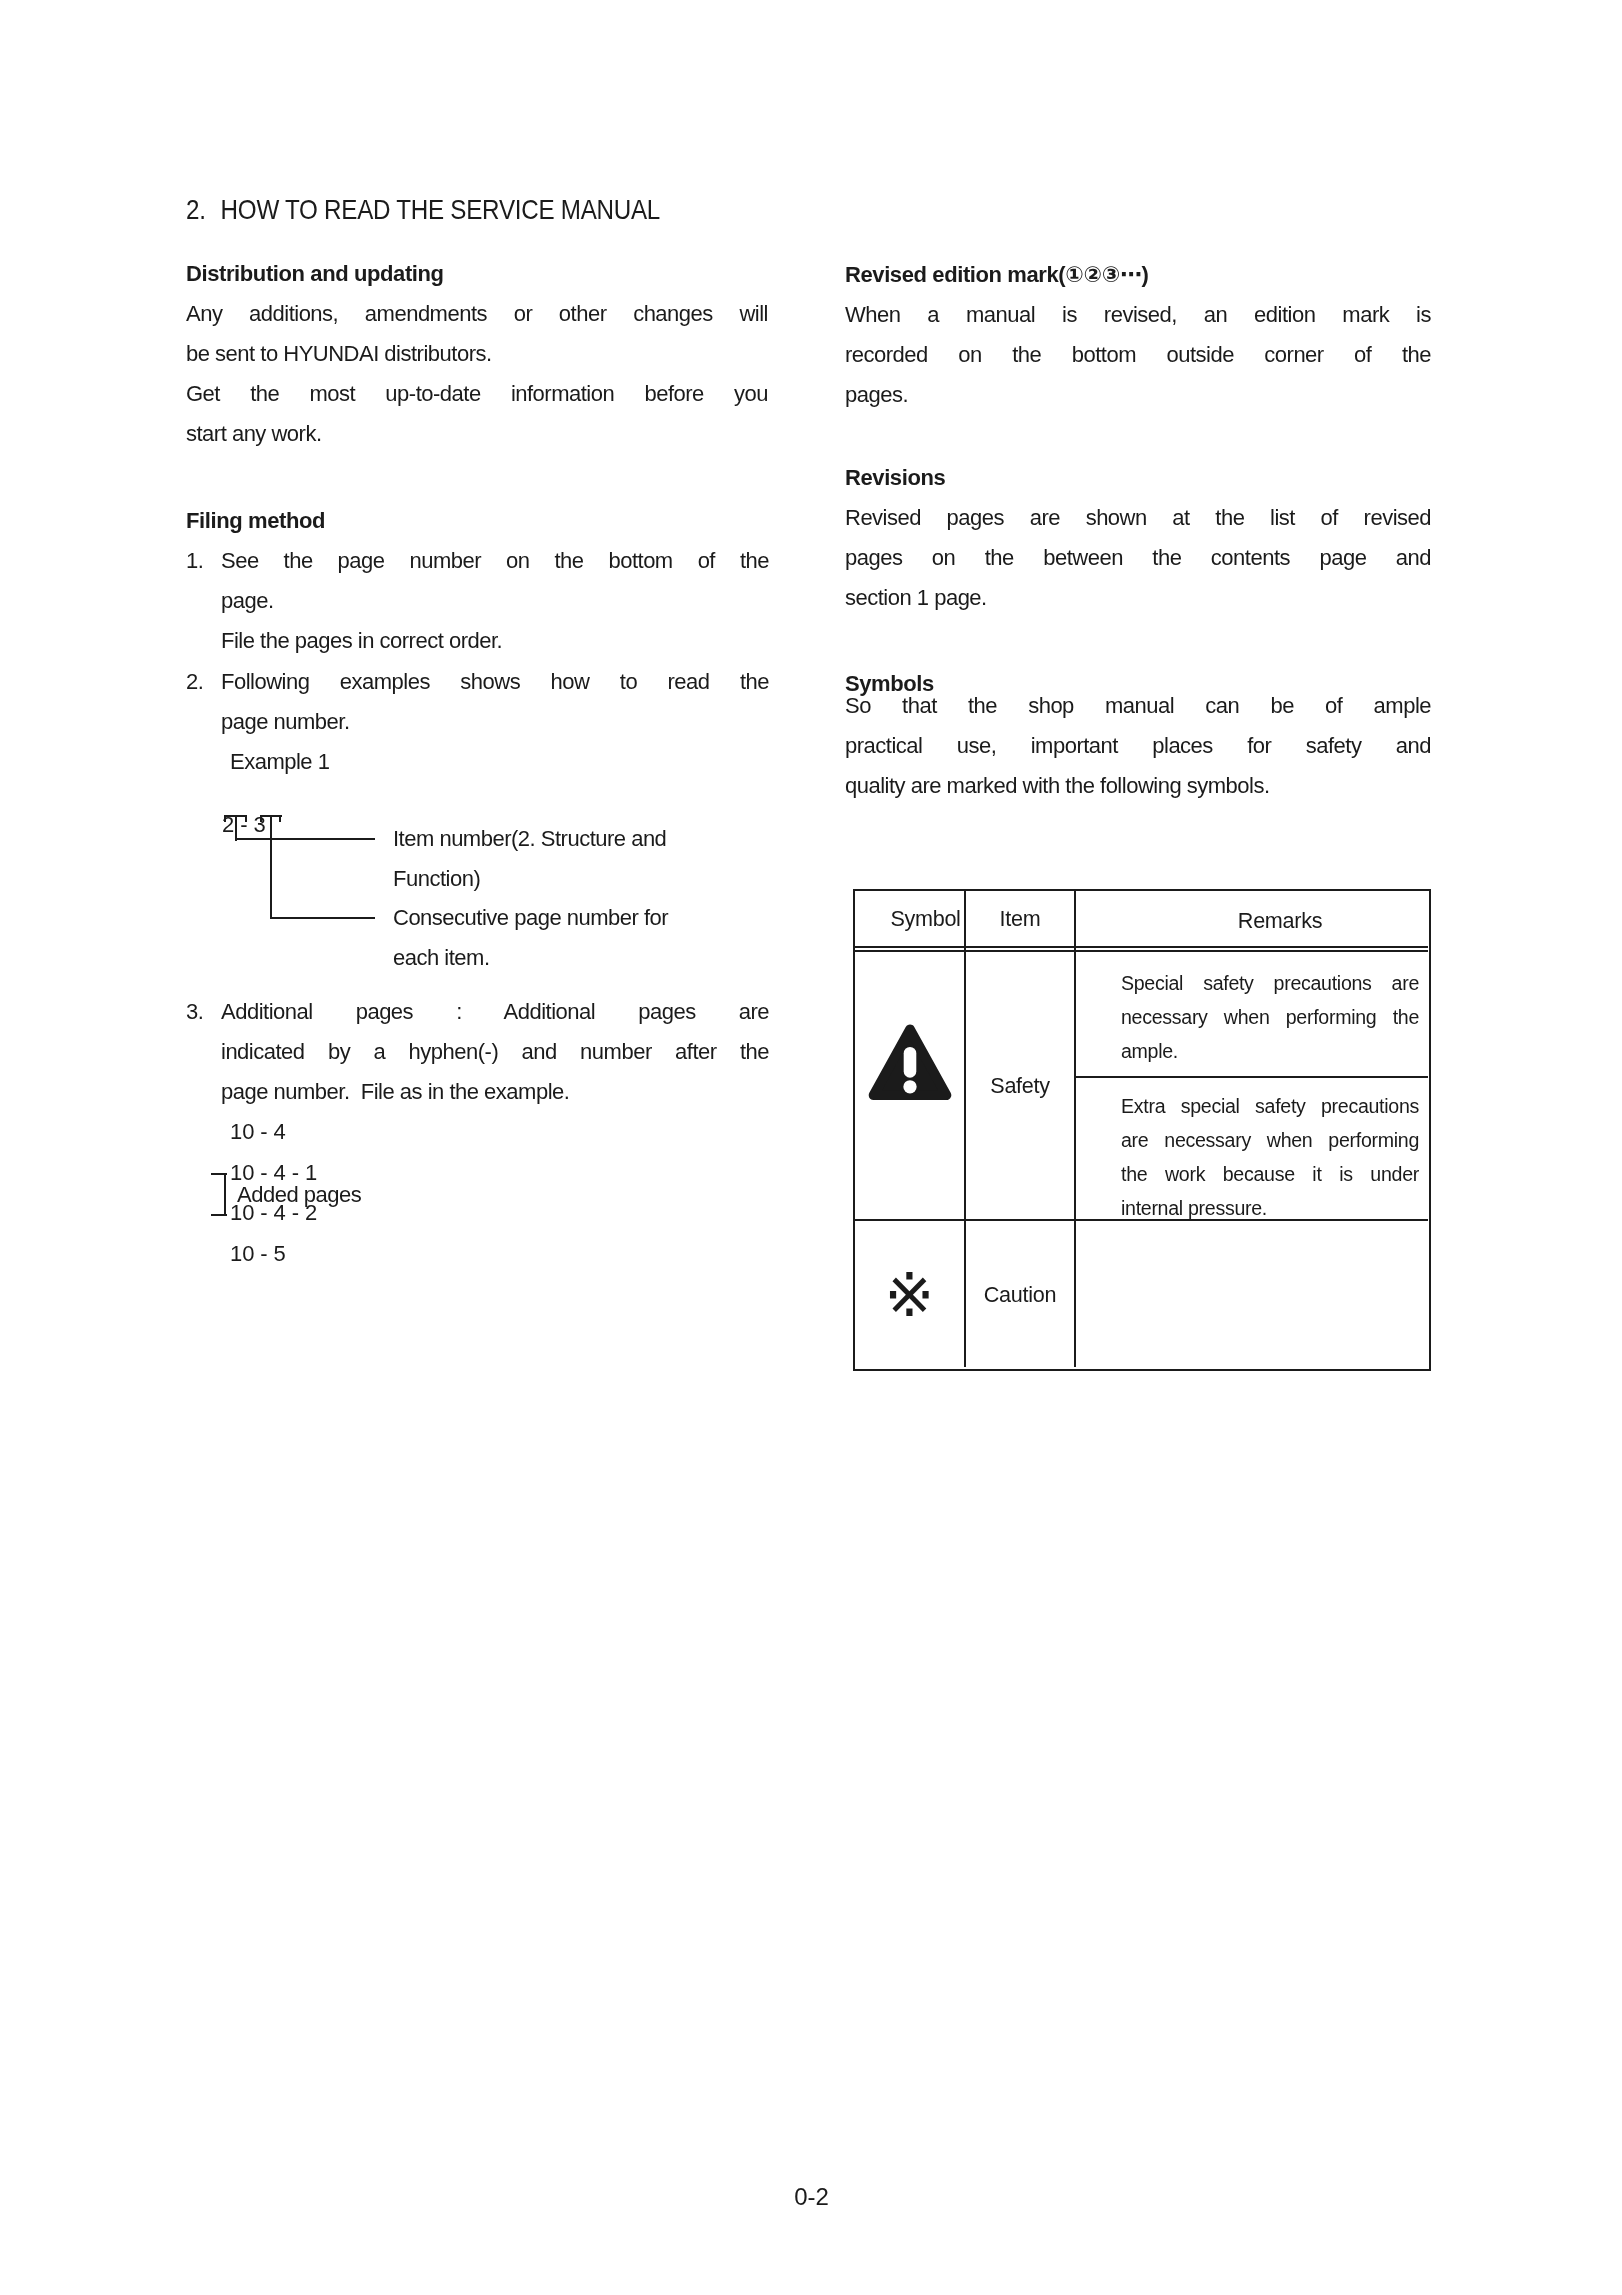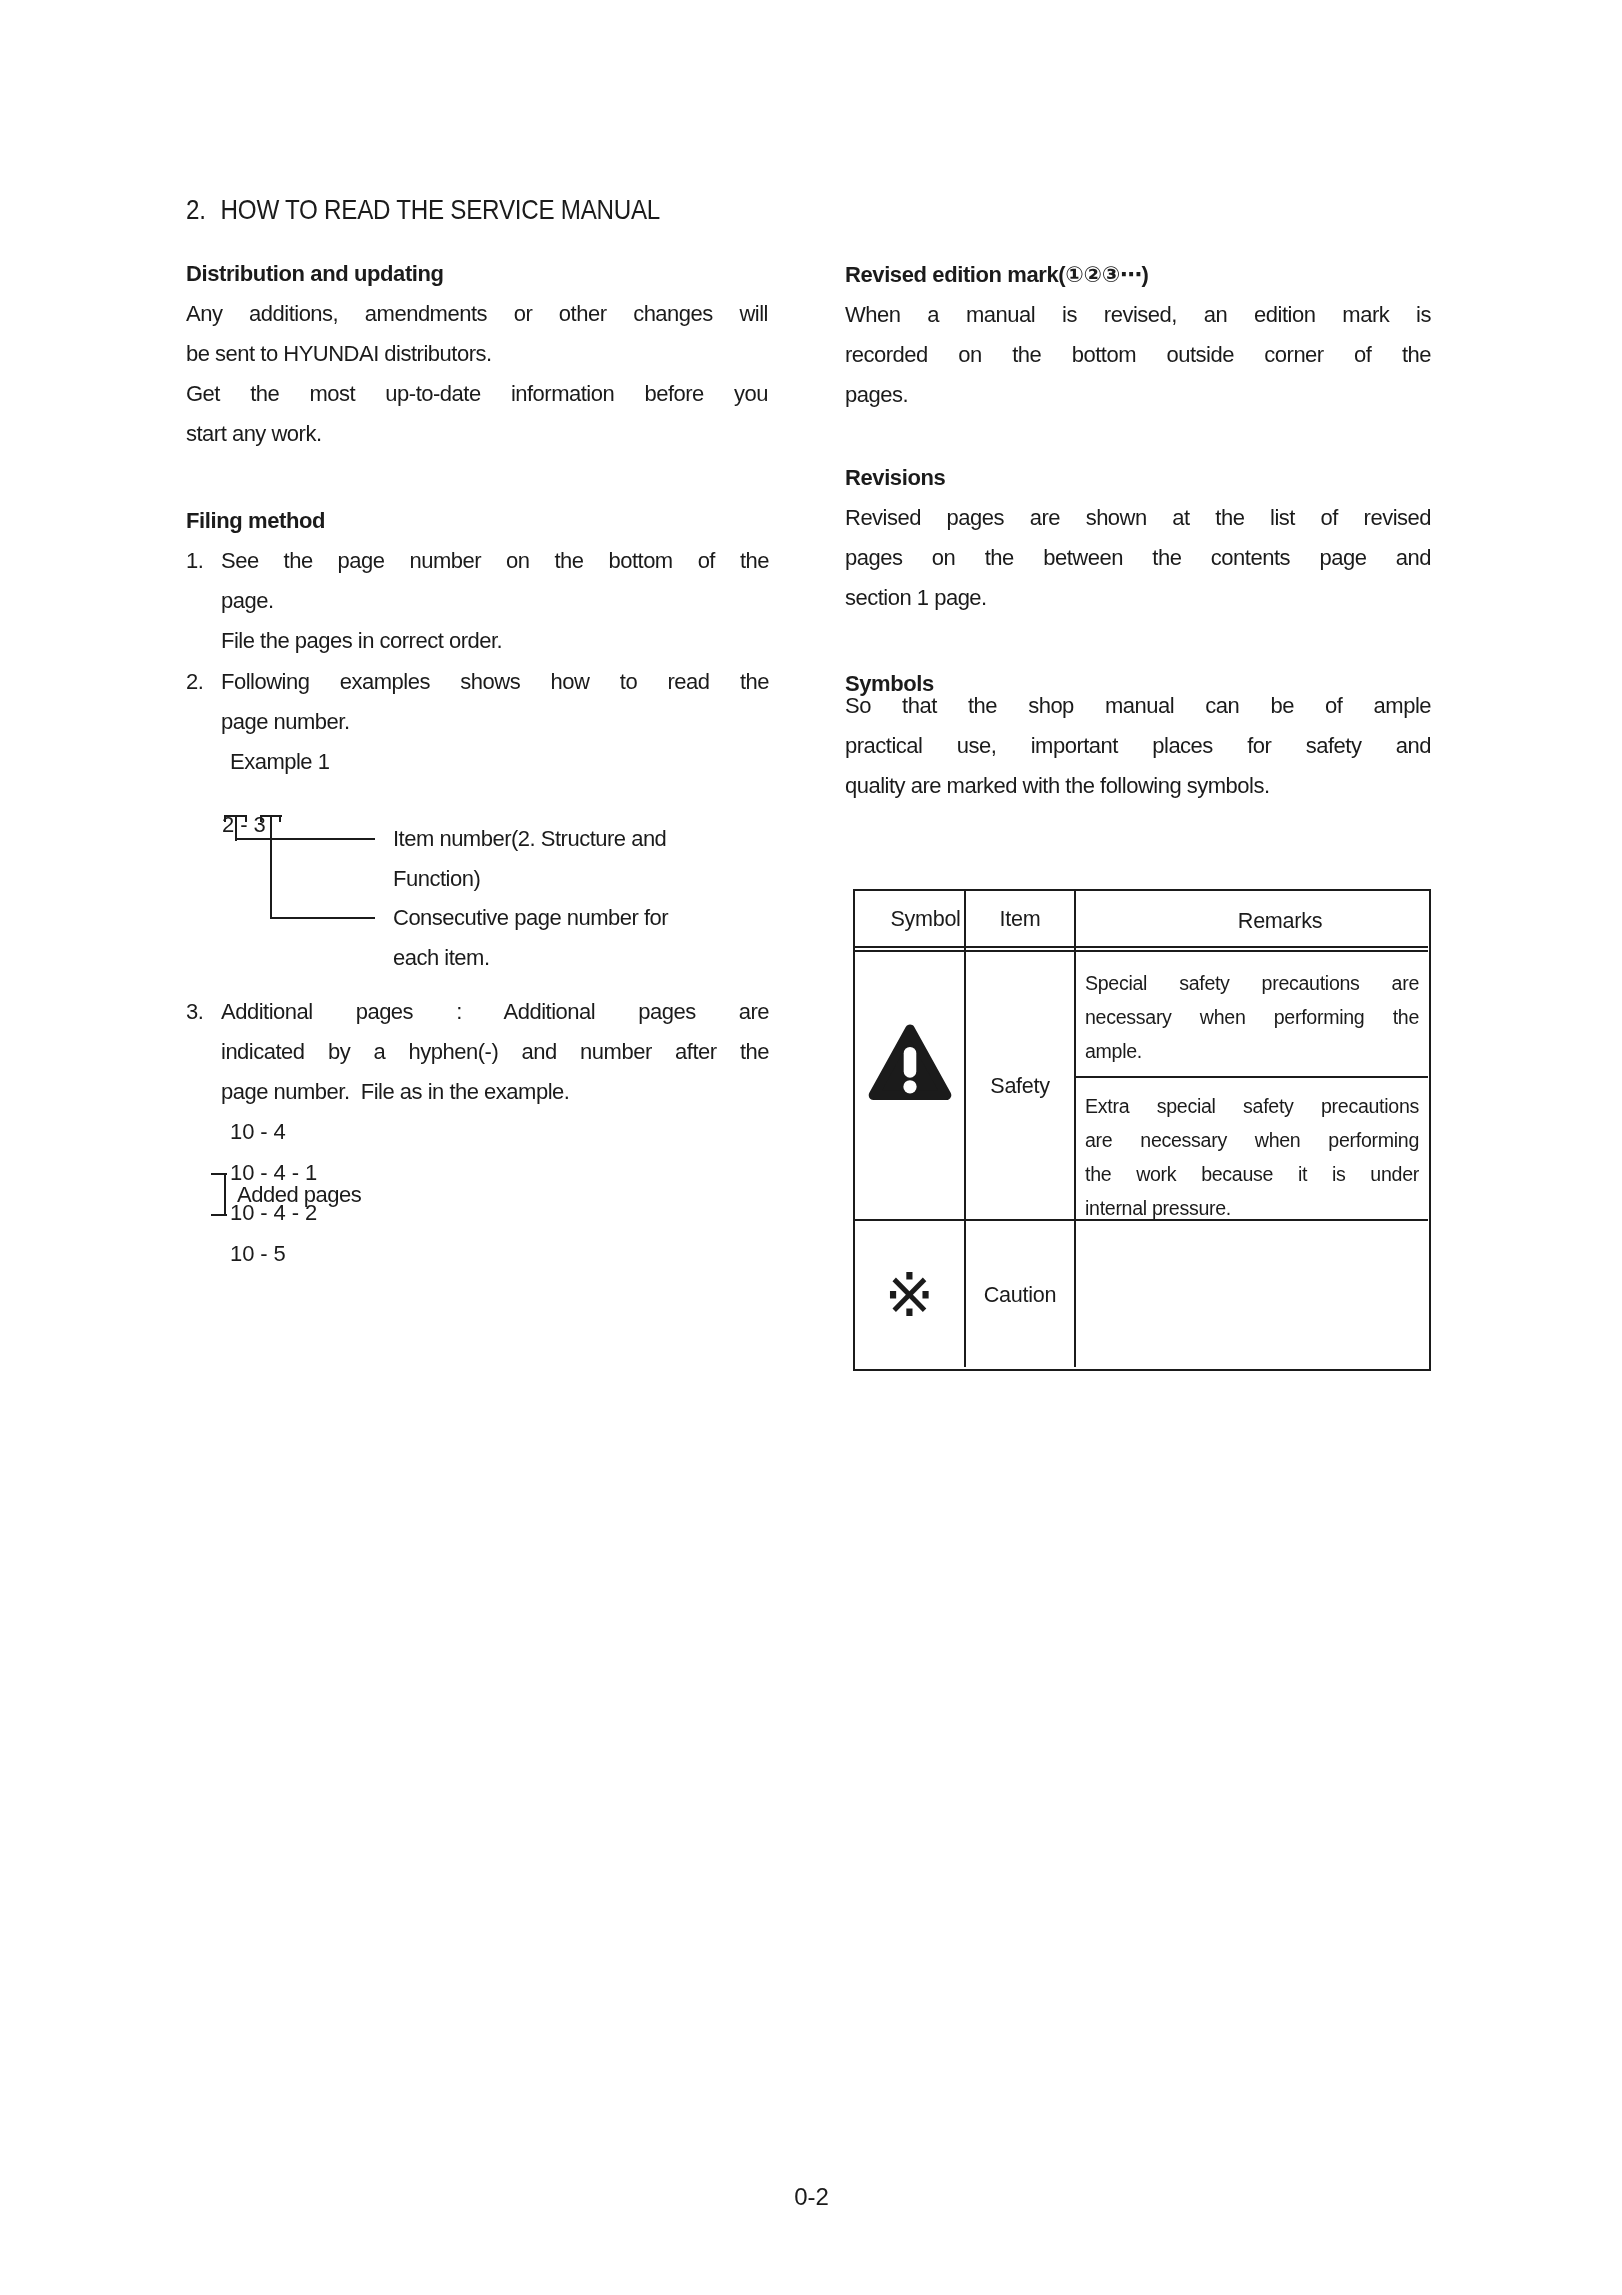--- a/index.html
+++ b/index.html
@@ -35,21 +35,21 @@
   
   #sym-table{
     border:2.6px solid #1b1b1b;
     width:578px;height:482px;left:853px;top:889px;
     box-sizing:border-box;
   }
   #sym-table .cellflex{display:flex;align-items:center;justify-content:center;}
   #sym-table .hdr{font-size:21.6px;letter-spacing:-0.3px;}
   #sym-table .itemtxt{font-size:21.6px;letter-spacing:-0.3px;}
   .remarks{font-size:19.6px;letter-spacing:-0.3px;}
-  .remarks .line{height:34px;line-height:34px;overflow:hidden;}
+  .remarks .line{height:34px;line-height:34px;overflow:hidden;margin-left:36px;}
   .caution-glyph{
     font-family:"DejaVu Sans",sans-serif;
     font-size:60px;line-height:60px;
   }
   .footer{
     left:0;top:2183px;width:1623px;text-align:center;
     font-size:24px;letter-spacing:0;
   }
 </style>
 </head>

